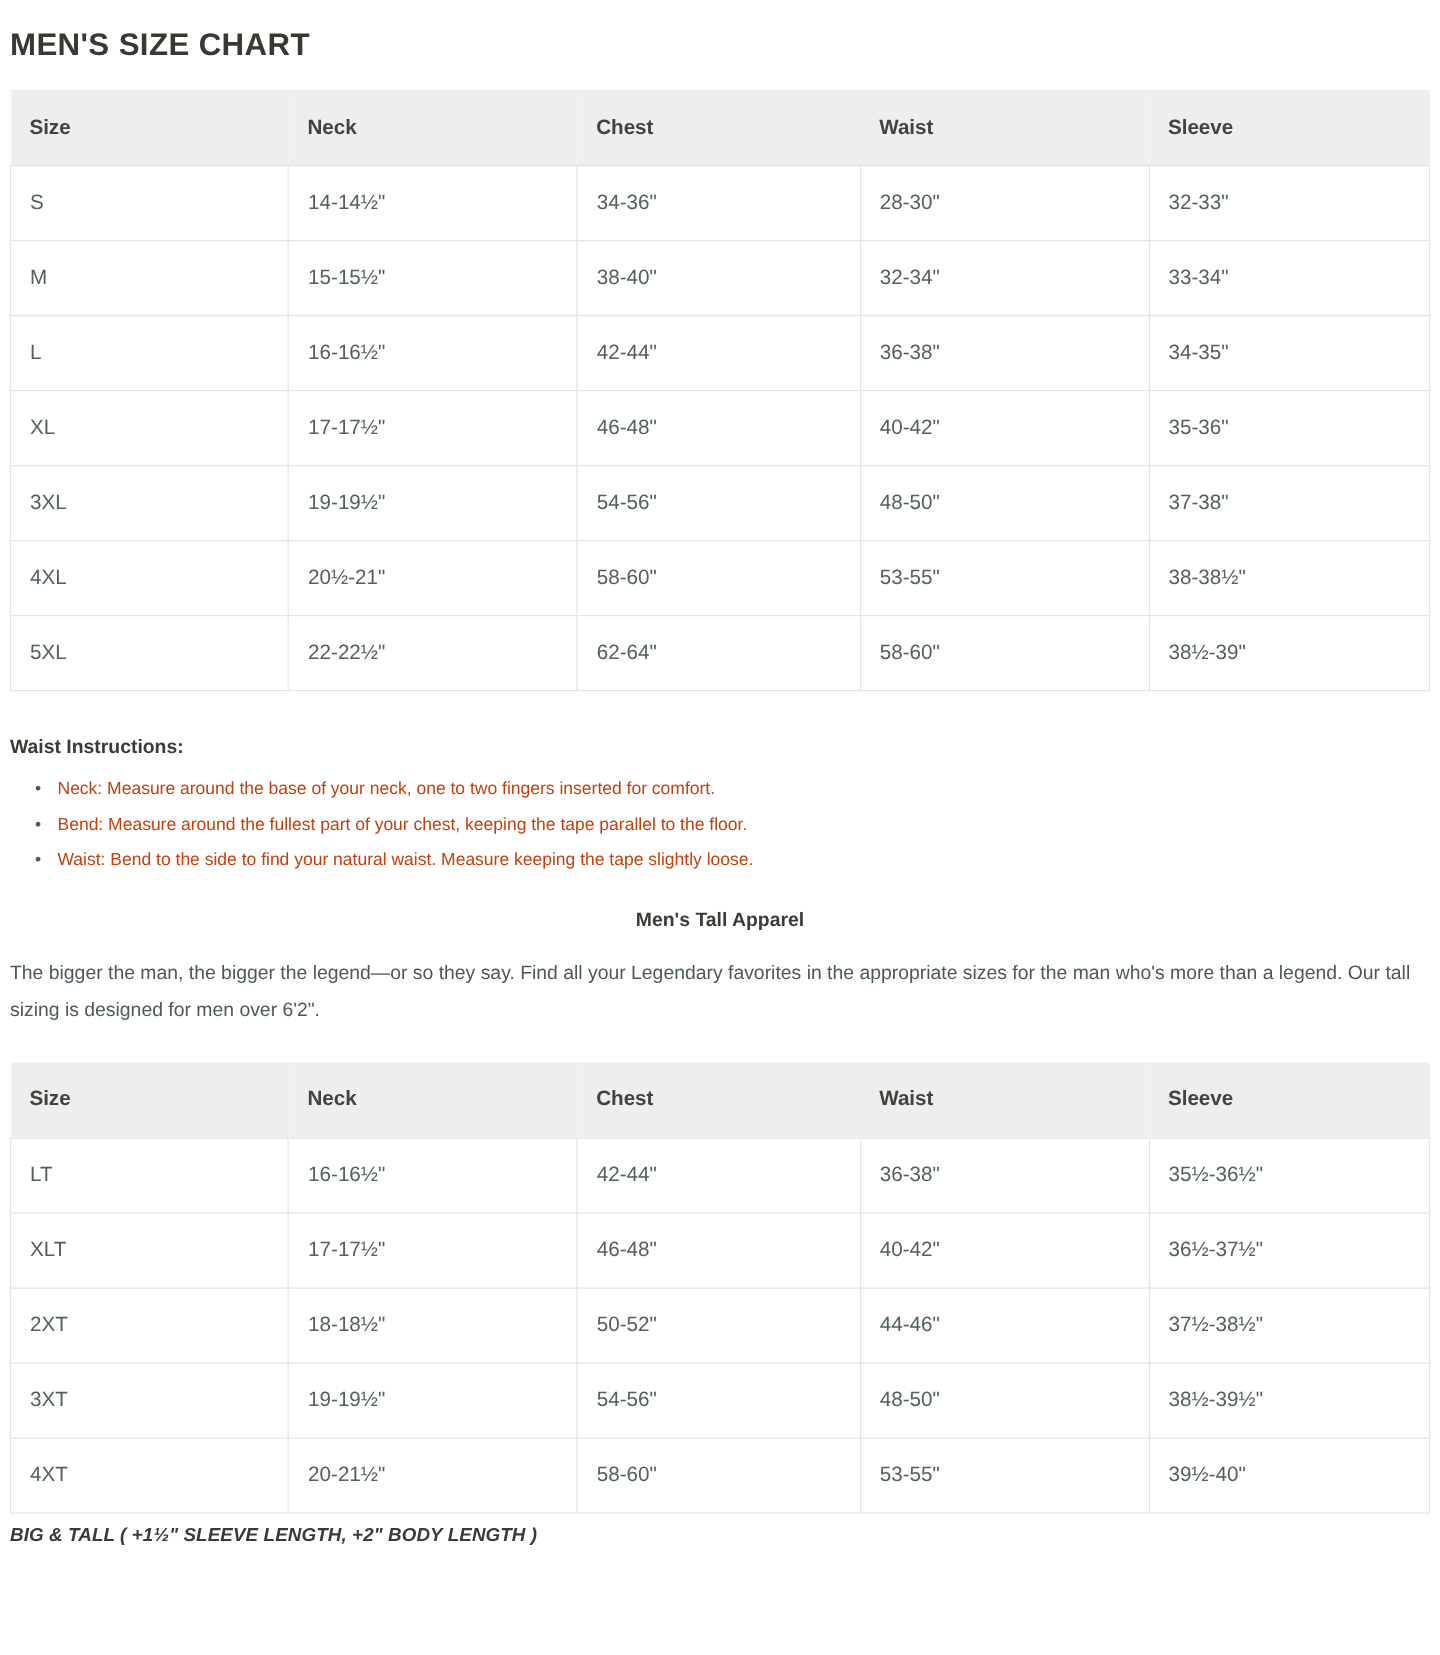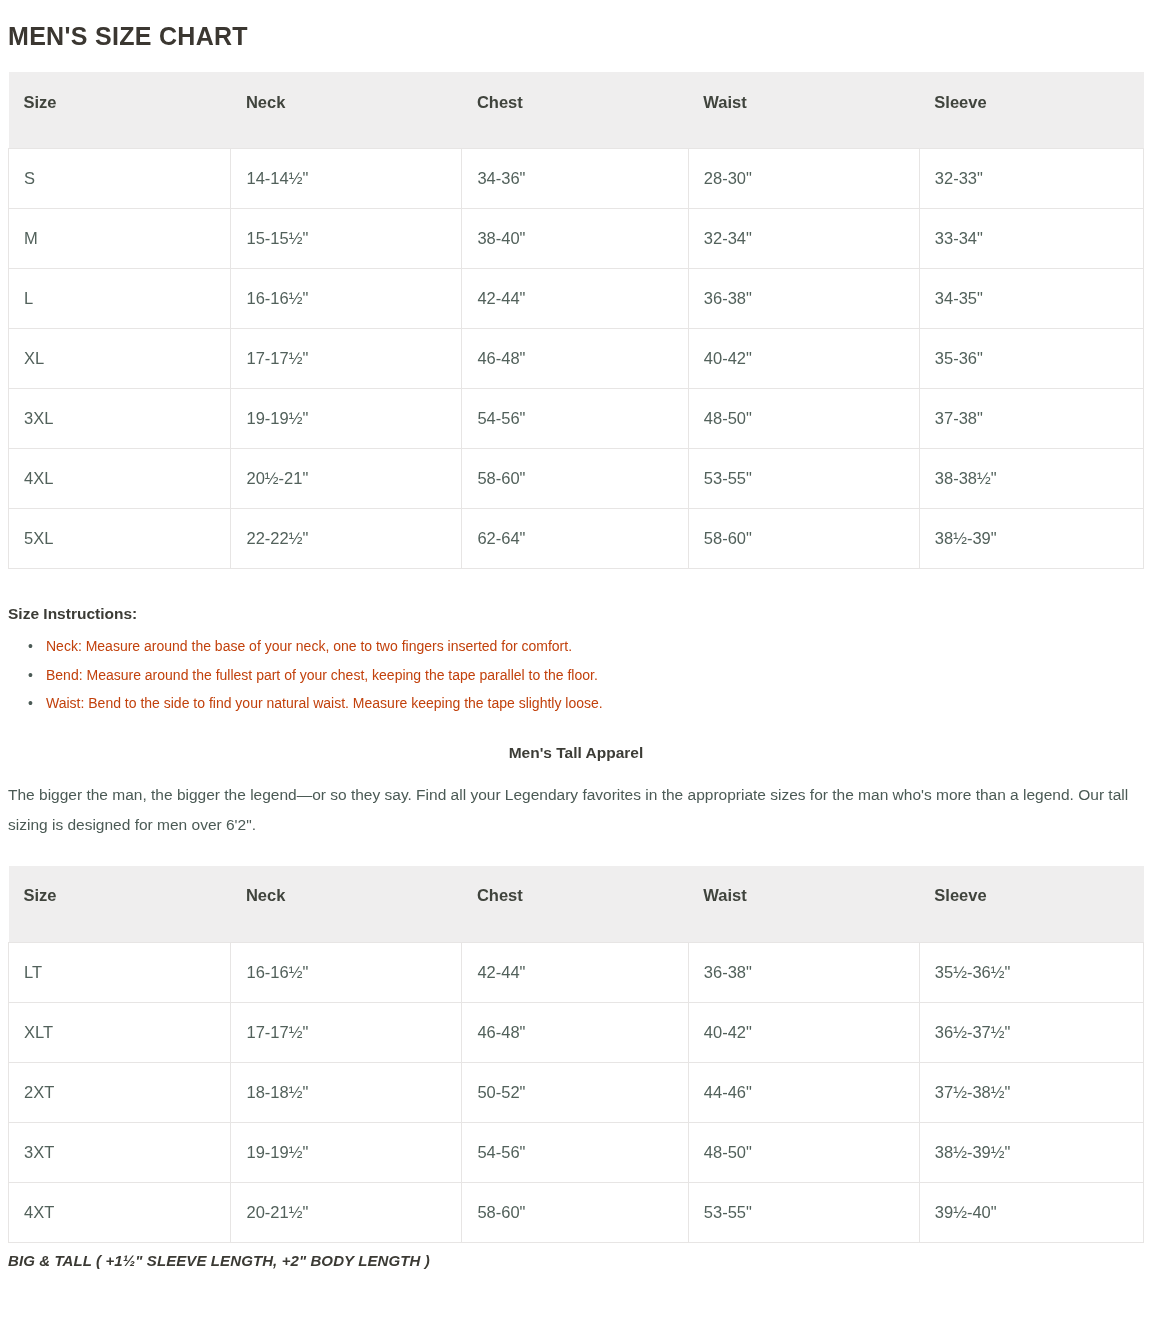--- a/index.html
+++ b/index.html
@@ -25,21 +25,21 @@
     border-collapse: collapse;
     table-layout: fixed;
   }
   table.size-table.first { margin-top: 21px; }
   table.size-table.second { margin-top: 26px; }
   table.size-table thead th {
     background: #efeeee;
     height: 60px;
     text-align: left;
     vertical-align: middle;
-    padding: 0 0 16px 15px;
+    padding: 0 0 0 15px;
     font-size: 16.5px;
     font-weight: 700;
     color: #40443d;
     border: none;
   }
   table.size-table tbody td {
     height: 59px;
     vertical-align: middle;
     padding: 0 0 0 15px;
     font-size: 16.5px;
@@ -161,21 +161,21 @@
           <td>5XL</td>
           <td>22-22½"</td>
           <td>62-64"</td>
           <td>58-60"</td>
           <td>38½-39"</td>
         </tr>
       </tbody>
   </table>
 
   <section>
-    <h2 class="section-heading">Size Instructions:</h2>
+    <h2 class="section-heading">Waist Instructions:</h2>
     <ul class="instructions">
         <li>Neck: Measure around the base of your neck, one to two fingers inserted for comfort.</li>
         <li>Bend: Measure around the fullest part of your chest, keeping the tape parallel to the floor.</li>
         <li>Waist: Bend to the side to find your natural waist. Measure keeping the tape slightly loose.</li>
       </ul>
   </section>
 
   <section>
     <h2 class="section-heading tall-heading">Men's Tall Apparel</h2>
     <p class="tall-desc">The bigger the man, the bigger the legend—or so they say. Find all your Legendary favorites in the appropriate sizes for the man who's more than a legend. Our tall sizing is designed for men over 6'2".</p>

